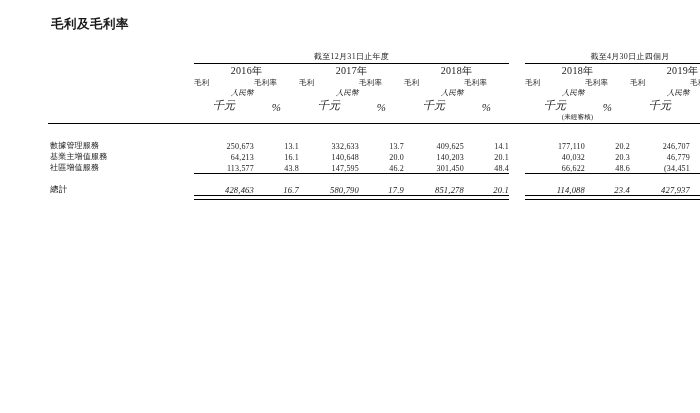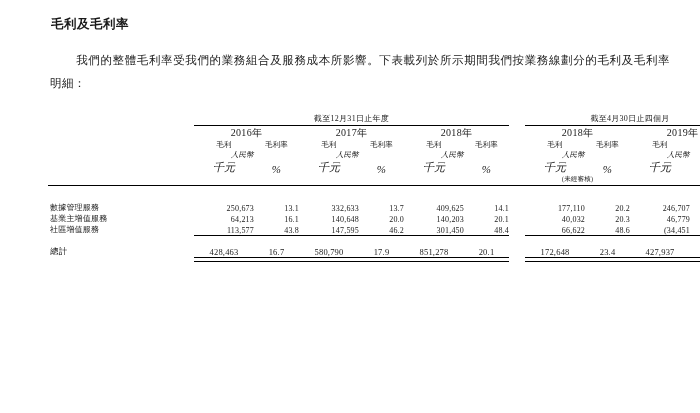--- a/index.html
+++ b/index.html
@@ -68,21 +68,20 @@
     line-height: 0;
   }
   .yr {
     text-align: center;
     font-size: 10px;
     padding-top: 3px;
     padding-bottom: 2px;
     letter-spacing: 0.3px;
   }
   .sub {
-    text-align: center;
     font-size: 7.5px;
     letter-spacing: 0.2px;
   }
   .unit {
     text-align: right;
     font-size: 7.5px;
     font-style: italic;
     letter-spacing: 0.2px;
   }
   .unit2 {
@@ -119,38 +118,37 @@
     line-height: 0;
   }
   .total-row td {
     font-size: 8.5px;
     font-weight: bold;
     padding: 2px 0 5px 0;
     letter-spacing: 0.2px;
     margin-top: 11px;
   }
   .total-row td.lbl { text-align: left; padding-left: 2px; }
-  .total-row td.val { text-align: center; }
+  .total-row td.val { text-align: right; font-style: italic; }
   .bottom-rule td {
     border-top: 0.8px solid #000;
     border-bottom: 0.8px solid #000;
     height: 3px;
     font-size: 0;
     line-height: 0;
   }
   .gap { width: 16px; }
 </style>
 </head>
 <body>
 
 <div class="page">
 
   <div class="section-title">毛利及毛利率</div>
 
-  <p class="para"><span class="indent"></span><span>我們的整體毛利率受我們的業務組合及服務成本所影響。下表載列於所示期間我們按業務線劃分的毛利及毛利率明細：</span></p>
 
   <table class="fin">
     <colgroup>
       <col class="lbl-col">
       <col class="num-col">
         <col class="pct-col">
       <col class="num-col">
         <col class="pct-col">
       <col class="num-col">
         <col class="pct-col">
@@ -307,21 +305,21 @@
 
     <tr class="total-row">
       <td class="lbl">總計</td>
       <td class="val">428,463</td>
       <td class="val">16.7</td>
       <td class="val">580,790</td>
       <td class="val">17.9</td>
       <td class="val">851,278</td>
       <td class="val">20.1</td>
       <td></td>
-      <td class="val">172,648</td>
+      <td class="val">114,088</td>
       <td class="val">23.4</td>
       <td class="val">427,937</td>
       <td class="val">24.9</td>
     </tr>
 
     <tr class="bottom-rule">
       <td style="border-top:none;border-bottom:none"></td>
       <td colspan="6"></td>
       <td style="border-top:none;border-bottom:none"></td>
       <td colspan="4"></td>

